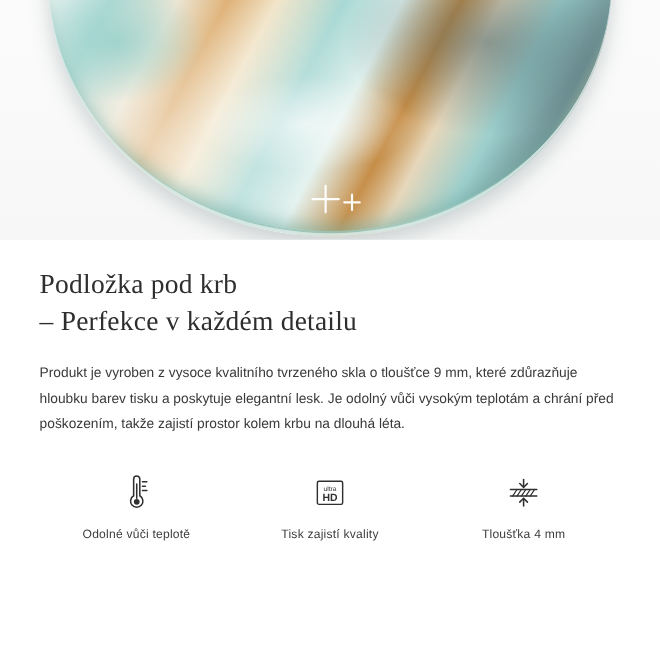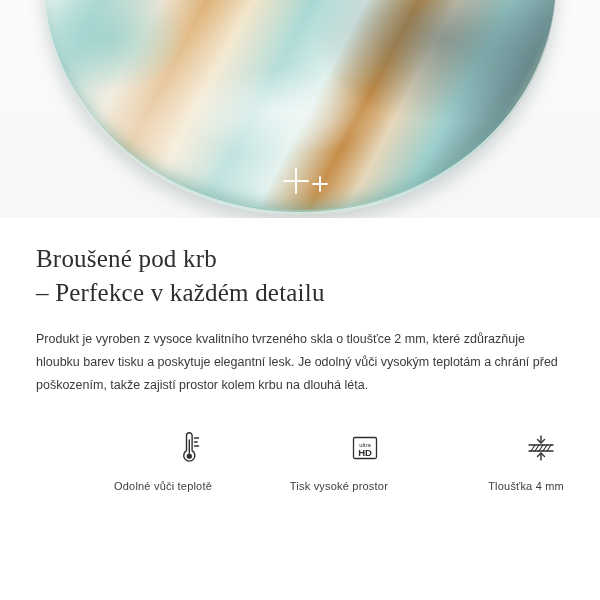--- a/index.html
+++ b/index.html
@@ -143,21 +143,21 @@
   .features {
     position: relative;
     margin-top: 28px;
     display: grid;
     grid-template-columns: repeat(3, 1fr);
     row-gap: 26px;
   }
   .feature {
     display: flex;
     flex-direction: column;
-    align-items: flex-end;
+    align-items: center;
     justify-content: flex-start;
   }
   .feature-icon {
     width: 46px;
     height: 46px;
     display: flex;
     align-items: center;
     justify-content: center;
   }
   .feature-label {
@@ -178,25 +178,25 @@
     <div class="hero-bg"></div>
     <div class="mat"></div>
     <div class="mat-edge"></div>
     <div class="sparkle s1"></div>
     <div class="sparkle s2"></div>
   </div>
 
   <div class="content">
 
     <h1 class="headline">
-      <span>Broušené pod krb</span>
+      <span>Podložka pod krb</span>
       <span class="line2">– Perfekce v každém detailu</span>
     </h1>
 
-    <p class="paragraph">Produkt je vyroben z vysoce kvalitního tvrzeného skla o tloušťce 2 mm, které zdůrazňuje hloubku barev tisku a poskytuje elegantní lesk. Je odolný vůči vysokým teplotám a chrání před poškozením, takže zajistí prostor kolem krbu na dlouhá léta.</p>
+    <p class="paragraph">Produkt je vyroben z vysoce kvalitního tvrzeného skla o tloušťce 9 mm, které zdůrazňuje hloubku barev tisku a poskytuje elegantní lesk. Je odolný vůči vysokým teplotám a chrání před poškozením, takže zajistí prostor kolem krbu na dlouhá léta.</p>
 
     <div class="features">
 
       <div class="feature">
         <span class="feature-icon">
           <svg width="40" height="40" viewBox="0 0 40 40" fill="none" stroke="#2f2f2f" stroke-width="1.4" stroke-linecap="round">
             <path d="M17.5 7.5a2.8 2.8 0 0 1 5.6 0v15.2a5.6 5.6 0 1 1-5.6 0z"></path>
             <line x1="20.3" y1="12" x2="20.3" y2="25"></line>
             <circle cx="20.3" cy="28.2" r="2.6" fill="#2f2f2f" stroke="none"></circle>
             <line x1="25.5" y1="10" x2="29.5" y2="10"></line>
@@ -208,21 +208,21 @@
       </div>
 
       <div class="feature">
         <span class="feature-icon">
           <svg width="40" height="40" viewBox="0 0 40 40">
             <rect x="8.5" y="9.5" width="23" height="21" rx="1.5" fill="none" stroke="#2f2f2f" stroke-width="1.3"></rect>
             <text x="20" y="18.5" text-anchor="middle" font-family="Liberation Sans, sans-serif" font-size="6" fill="#2f2f2f">ultra</text>
             <text x="20" y="27.5" text-anchor="middle" font-family="Liberation Sans, sans-serif" font-size="9.5" font-weight="bold" fill="#2f2f2f">HD</text>
           </svg>
         </span>
-        <span class="feature-label">Tisk vysoké prostor</span>
+        <span class="feature-label">Tisk zajistí kvality</span>
       </div>
 
 
 
 
       <div class="feature">
         <span class="feature-icon">
           <svg width="40" height="40" viewBox="0 0 40 40" stroke="#2f2f2f" stroke-width="1.4" stroke-linecap="round">
             <line x1="20" y1="8" x2="20" y2="14"></line>
             <path d="M16.5 11.5 20 15 23.5 11.5" fill="none"></path>

